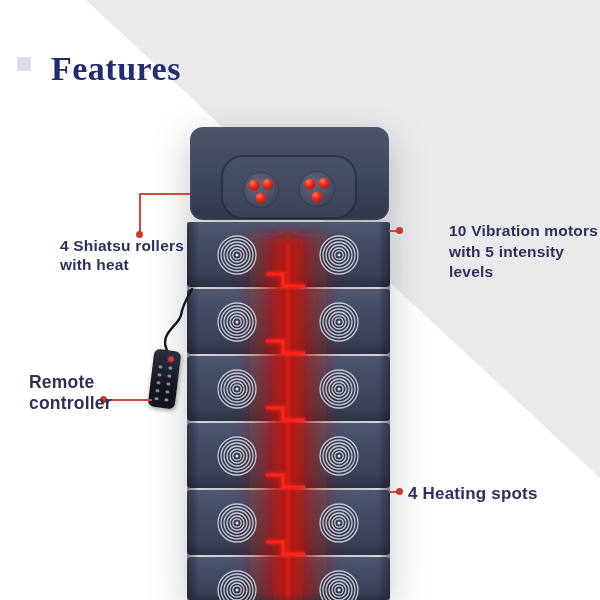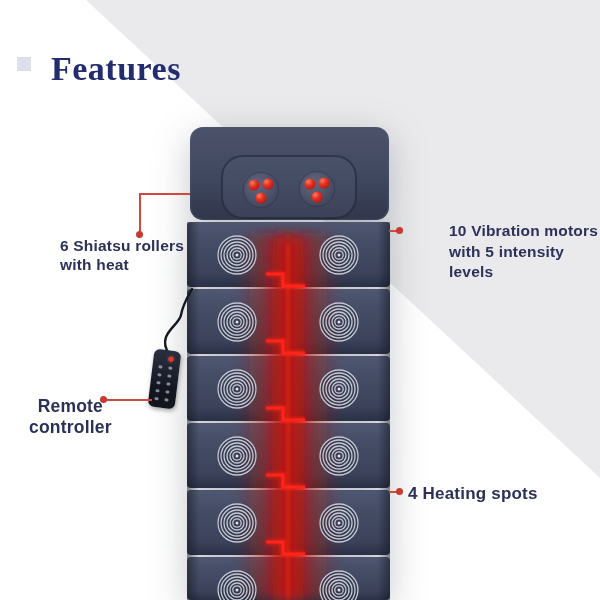--- a/index.html
+++ b/index.html
@@ -7,21 +7,21 @@
        font-family:"Liberation Sans", sans-serif;}
   .abs{position:absolute;}
   #bg-triangle{left:0;top:0;width:600px;height:600px;
     clip-path:polygon(86px 0px,600px 0px,600px 478px);background:#eaeaec;}
   #title-square{left:17px;top:57px;width:14px;height:14px;background:#cdd4e1;opacity:.75;}
   #page-title{left:51px;top:50px;font-family:"Liberation Serif", serif;font-weight:700;
     font-size:34px;color:#222c6e;letter-spacing:.5px;text-align:right;}
   .label{color:#2b3159;font-weight:700;white-space:pre-line;letter-spacing:.2px;}
   #label-shiatsu{left:60px;top:236px;font-size:15.5px;line-height:19px;}
   #label-vibration{left:408px;top:221px;font-size:15.5px;line-height:20.5px;margin-left:41px;}
-  #label-remote{left:29px;top:396px;font-size:17.5px;line-height:21px;text-align:center;}
+  #label-remote{left:29px;top:372px;font-size:17.5px;line-height:21px;}
   #label-heating{left:408px;top:484px;font-size:17px;line-height:19px;}
   .cline{background:#cf4a3c;}
   .cdot{width:7px;height:7px;border-radius:50%;background:#c8392e;}
   #mat{left:187px;top:127px;width:205px;height:473px;
        filter:drop-shadow(0 10px 18px rgba(25,30,50,.25));}
   #remote-body{left:151px;top:350px;width:27px;height:58px;border-radius:6px;
     background:linear-gradient(180deg,#2a2f40,#12151e 70%);
     transform:rotate(7deg);box-shadow:1px 2px 4px rgba(0,0,0,.35);}
   #remote-led{position:absolute;left:15px;top:6px;width:5px;height:5px;border-radius:50%;
     background:#e03a2a;box-shadow:0 0 3px #ff5040;}
@@ -267,20 +267,20 @@
 
 <div class="abs cline" style="left:389px;top:230px;width:8px;height:2px;"></div>
 <div class="abs cdot" style="left:396px;top:227px;"></div>
 
 <div class="abs cline" style="left:106px;top:399px;width:46px;height:2px;"></div>
 <div class="abs cdot" style="left:100px;top:396px;"></div>
 
 <div class="abs cline" style="left:389px;top:491px;width:8px;height:2px;"></div>
 <div class="abs cdot" style="left:396px;top:488px;"></div>
 
-<div class="abs label" id="label-shiatsu">6 Shiatsu rollers
+<div class="abs label" id="label-shiatsu">4 Shiatsu rollers
 with heat</div>
 <div class="abs label" id="label-vibration">10 Vibration motors
 with 5 intensity
 levels</div>
 <div class="abs label" id="label-remote">Remote
 controller</div>
 <div class="abs label" id="label-heating">4 Heating spots</div>
 
 </body></html>

